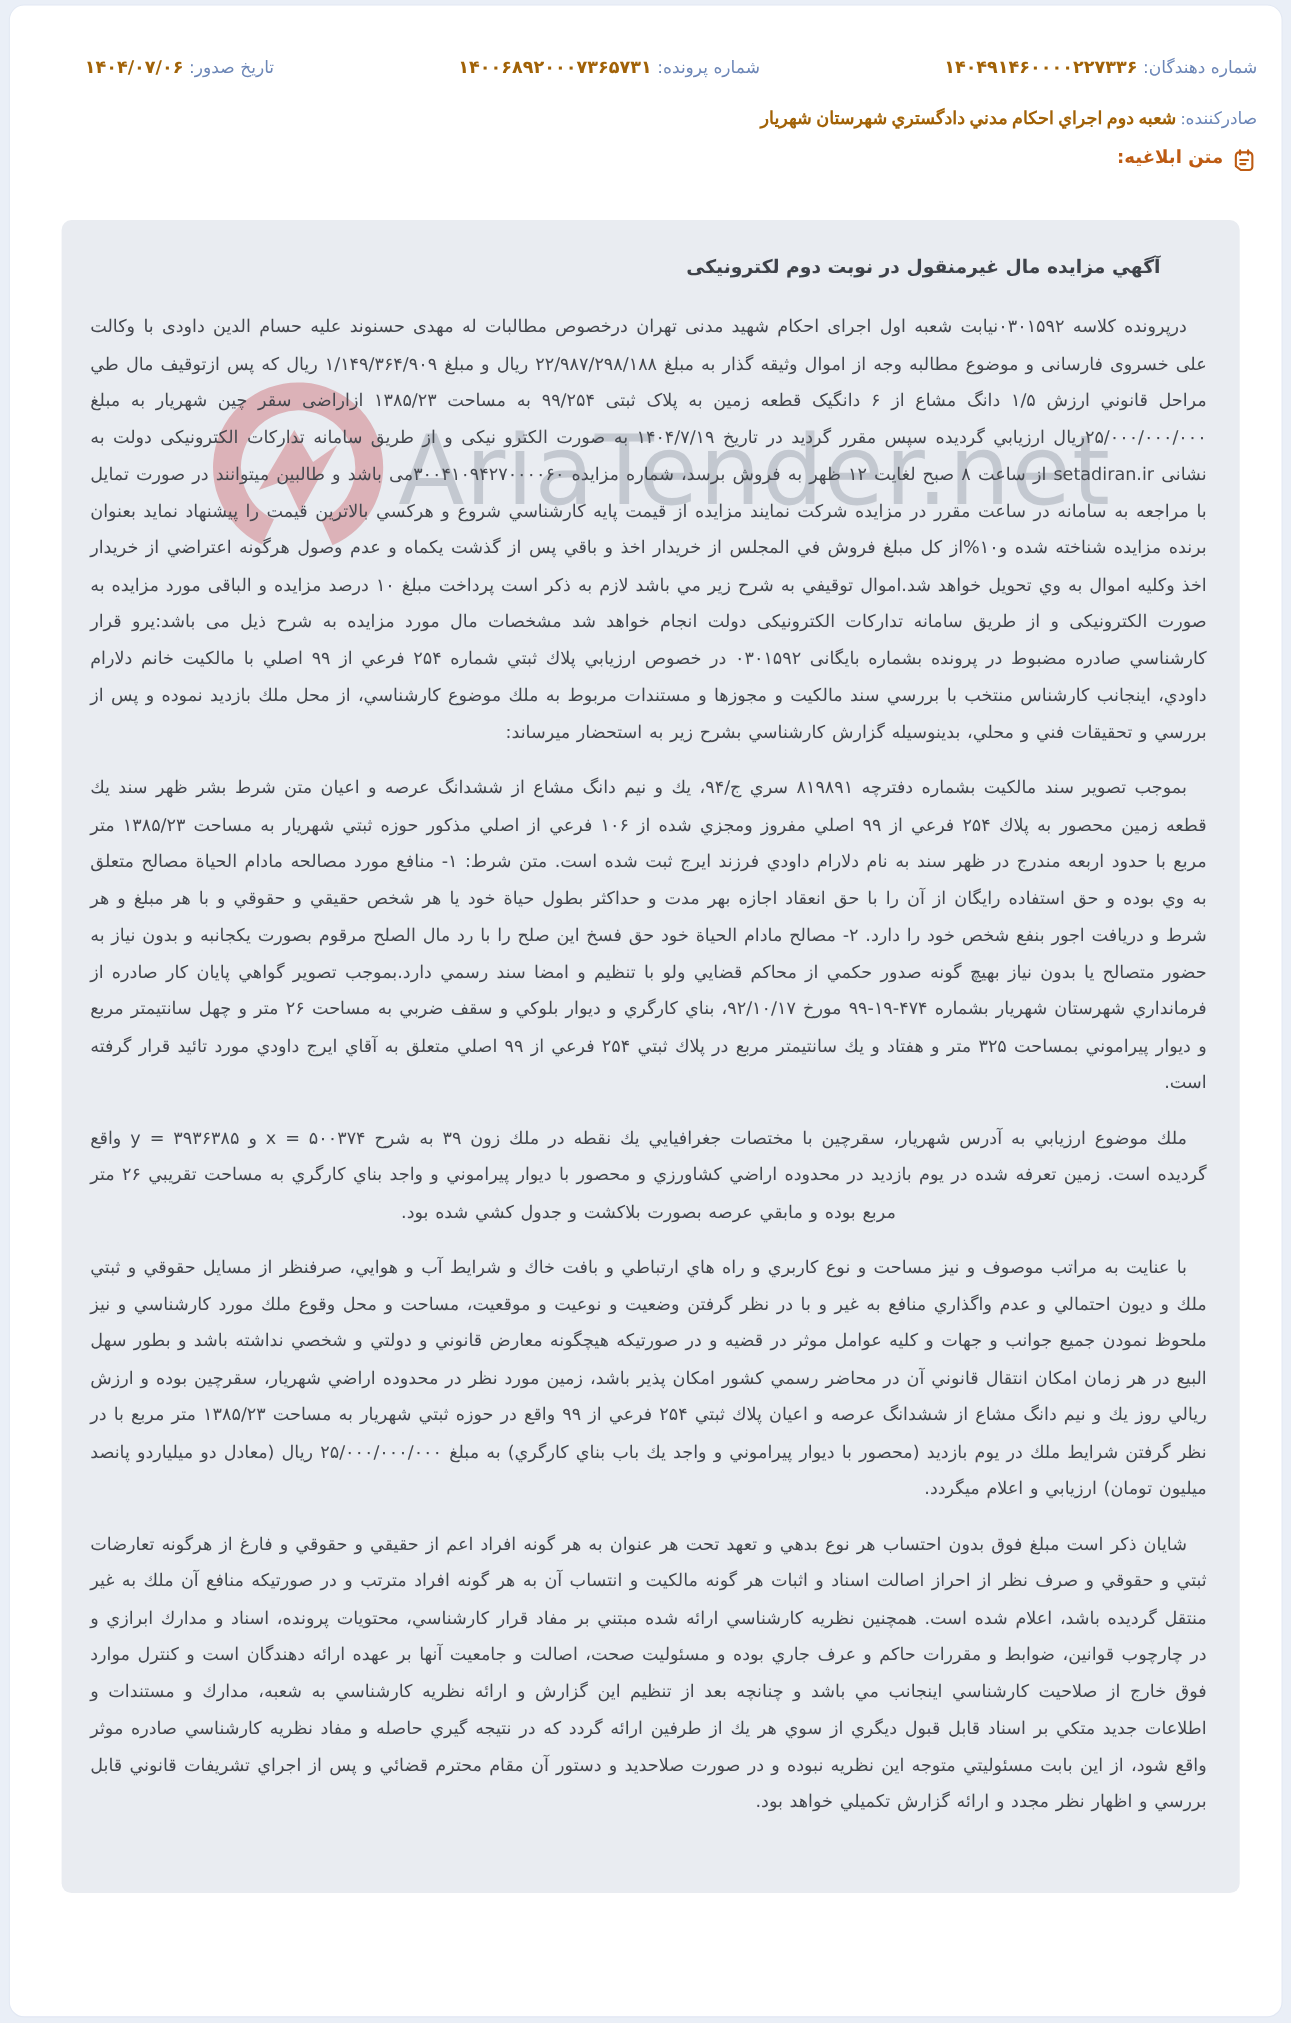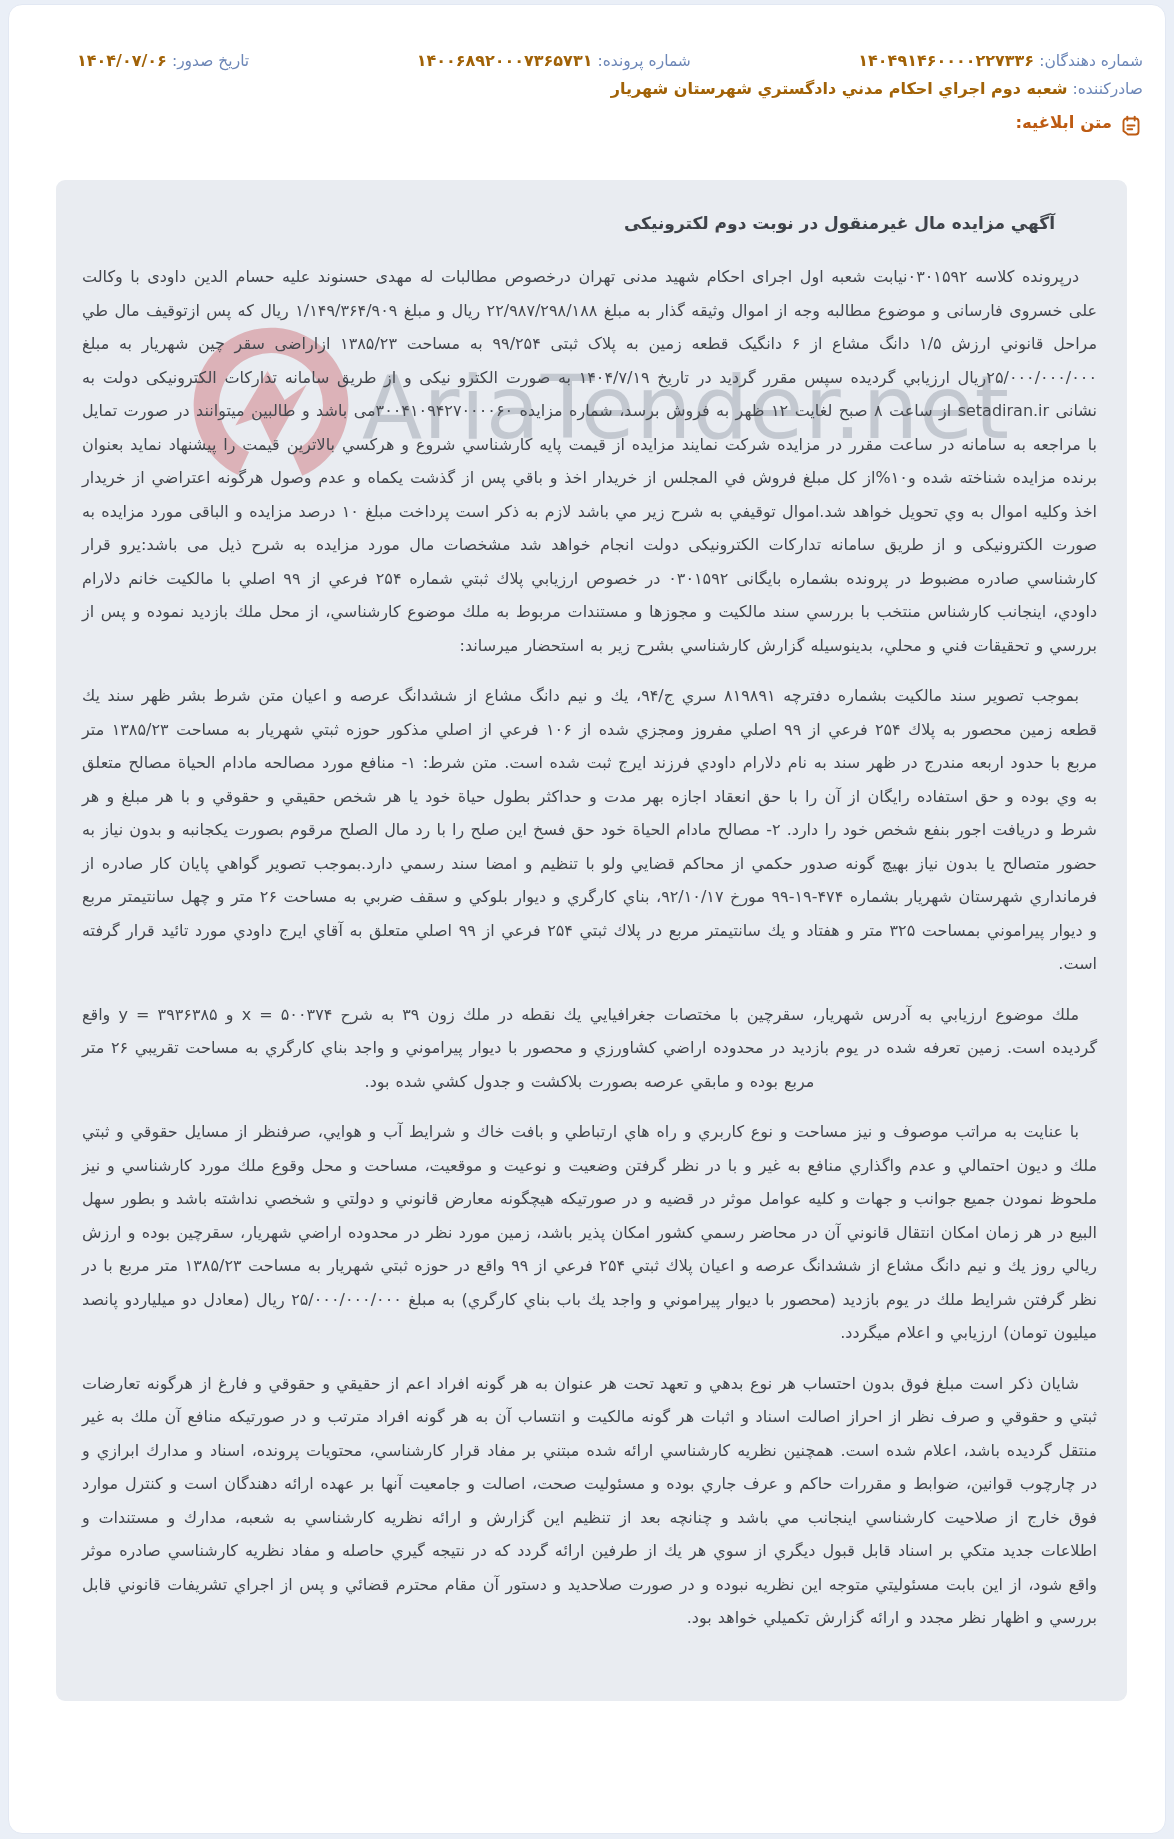--- a/index.html
+++ b/index.html
@@ -20,21 +20,21 @@
   }
   
   .header { padding:46px 22px 0 22px; }
   .hrow1 {
     display:flex; justify-content:space-between; align-items:baseline;
     padding-left:46px;
   }
   .field { white-space:nowrap; }
   .flabel { color:#6d87b7; font-size:15.5px;text-align:center; }
   .fvalue { color:#a16207; font-size:16px; font-weight:700; }
-  .hrow2 { margin-top:9px; }
+  .hrow2 { margin-top:28px;font-family:Liberation Serif, serif; }
   .hrow3 { margin-top:13px; }
   .hrow4 { margin-top:15px; display:flex; align-items:flex-start; gap:7px; }
   .orange-label { color:#bd5b13; font-size:16.5px; font-weight:700; }
   .note-icon { flex:0 0 auto; transform:translateY(1px); }
   
   .notice-box {
     position:relative;
     margin:38px 47px 0 38px;
     margin-right:38px; margin-left:47px;
     height:1521px;

